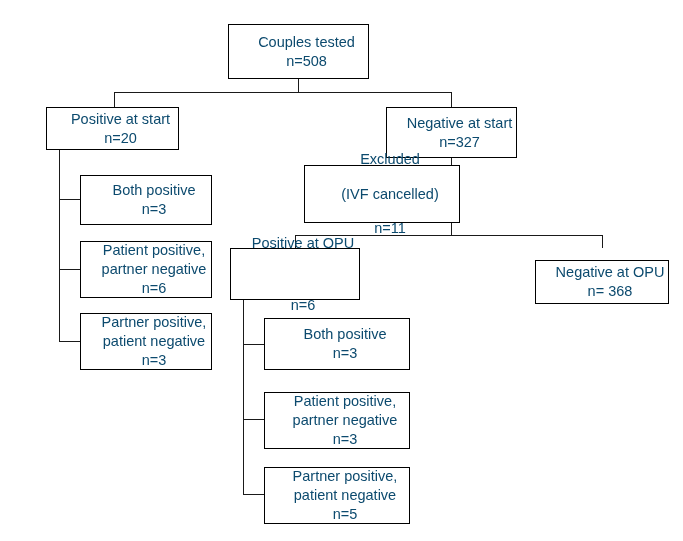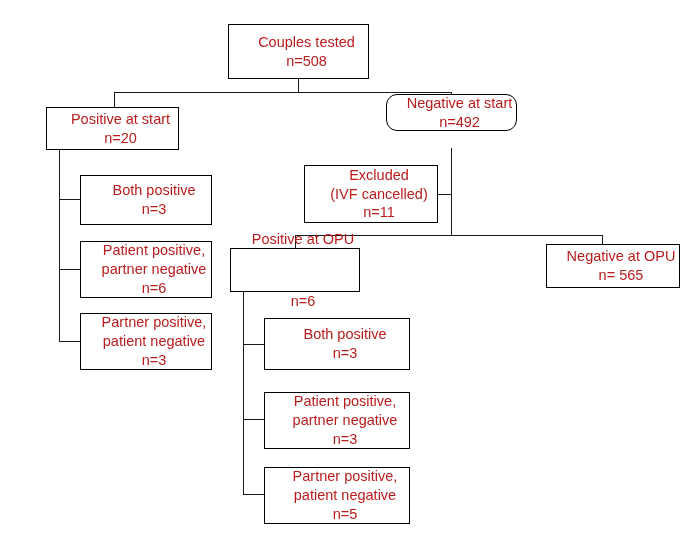--- a/index.html
+++ b/index.html
@@ -20,21 +20,21 @@
   .node {
     position: absolute;
     box-sizing: border-box;
     border: 1.4px solid #000000;
     background: #ffffff;
     display: flex;
     flex-direction: column;
     align-items: center;
     justify-content: center;
     text-align: center;
-    color: #b91c1c;
+    color: #0c4a6e;
     font-size: 14.5px;
     line-height: 1.30;
     z-index: 3;
     padding-left: 16px;
   }
   .node .line {
     display: block;
     white-space: nowrap;
   }
   .connector {
@@ -78,56 +78,56 @@
   <div class="node" style="left:228px; top:24px; width:141px; height:55px;">
     <span class="line">Couples tested</span>
     <span class="line">n=508</span>
   </div>
 
   <div class="node" style="left:46px; top:107px; width:133px; height:43px;text-align:right;">
     <span class="line">Positive at start</span>
     <span class="line">n=20</span>
   </div>
 
-  <div class="node" style="left:386px; top:94px; width:131px; height:37px;border-radius:11px;">
+  <div class="node" style="left:386px; top:107px; width:131px; height:51px;">
     <span class="line">Negative at start</span>
-    <span class="line">n=492</span>
+    <span class="line">n=327</span>
   </div>
 
   <div class="node" style="left:80px; top:175px; width:132px; height:50px;">
     <span class="line">Both positive</span>
     <span class="line">n=3</span>
   </div>
 
   <div class="node" style="left:80px; top:241px; width:132px; height:57px;">
     <span class="line">Patient positive,</span>
     <span class="line">partner negative</span>
     <span class="line">n=6</span>
   </div>
 
   <div class="node" style="left:80px; top:313px; width:132px; height:57px;">
     <span class="line">Partner positive,</span>
     <span class="line">patient negative</span>
     <span class="line">n=3</span>
   </div>
 
-  <div class="node" style="left:304px; top:165px; width:134px; height:58px;">
+  <div class="node" style="left:304px; top:165px; width:156px; height:58px;gap:16px;">
     <span class="line">Excluded</span>
     <span class="line">(IVF cancelled)</span>
     <span class="line">n=11</span>
   </div>
 
-  <div class="node" style="left:230px; top:248px; width:130px; height:44px;gap:43px;">
+  <div class="node" style="left:230px; top:248px; width:130px; height:52px;gap:43px;">
     <span class="line">Positive at OPU</span>
     <span class="line">n=6</span>
   </div>
 
-  <div class="node" style="left:535px; top:244px; width:134px; height:44px;margin-left:11px;">
+  <div class="node" style="left:535px; top:260px; width:134px; height:44px;">
     <span class="line">Negative at OPU</span>
-    <span class="line">n= 565</span>
+    <span class="line">n= 368</span>
   </div>
 
   <div class="node" style="left:264px; top:318px; width:146px; height:52px;">
     <span class="line">Both positive</span>
     <span class="line">n=3</span>
   </div>
 
   <div class="node" style="left:264px; top:392px; width:146px; height:57px;">
     <span class="line">Patient positive,</span>
     <span class="line">partner negative</span>

